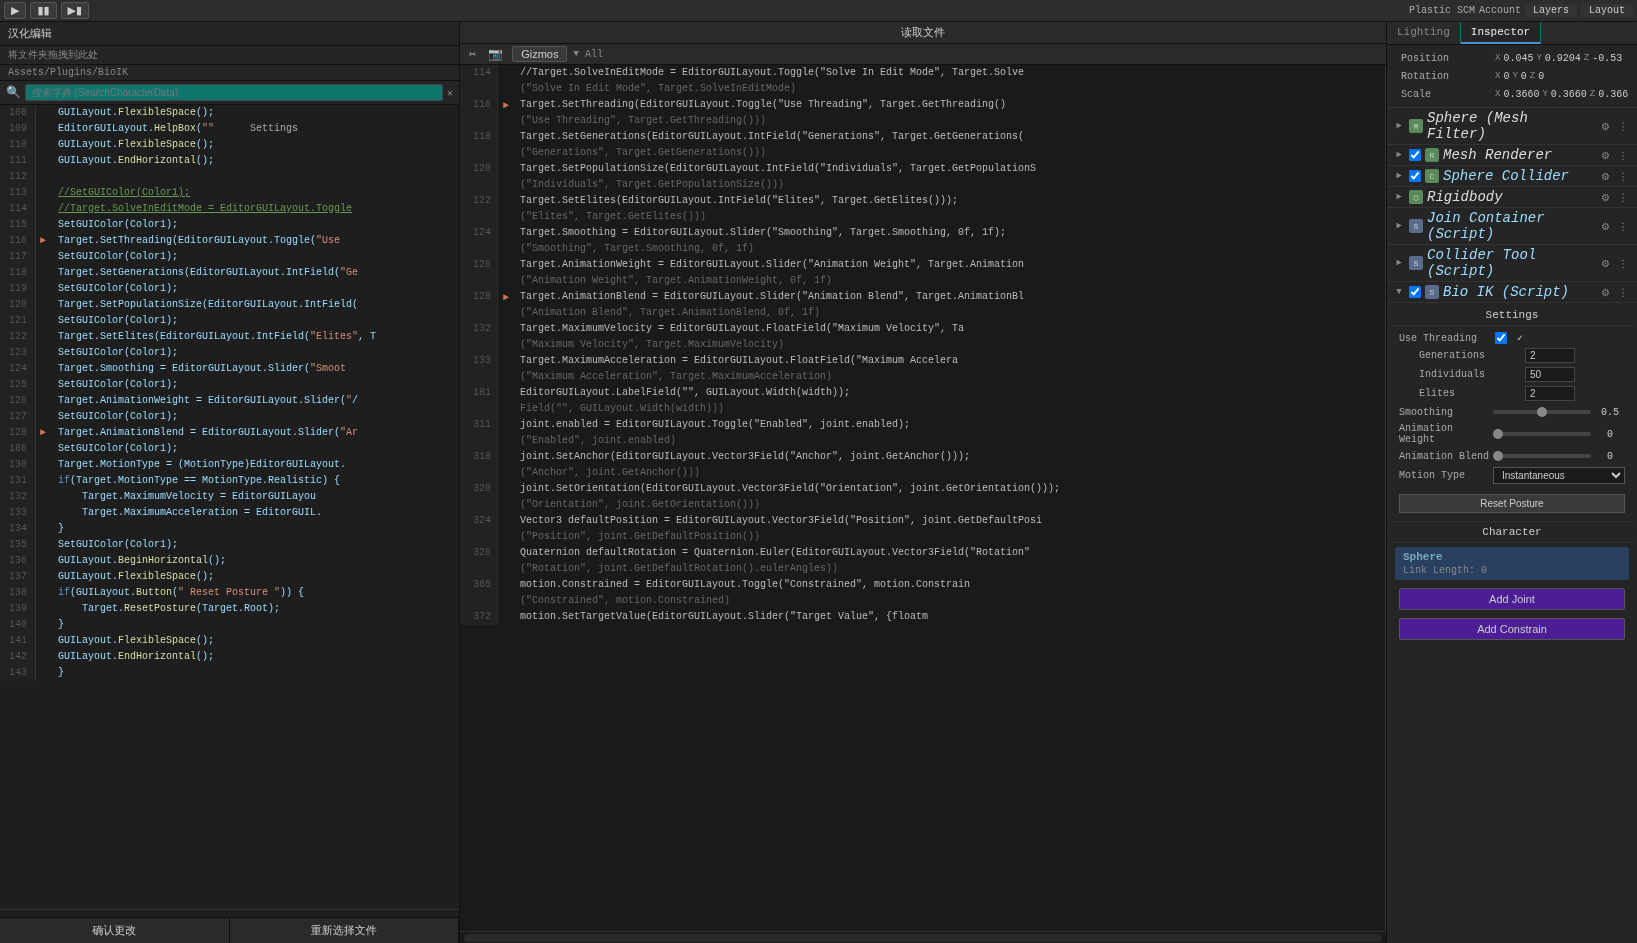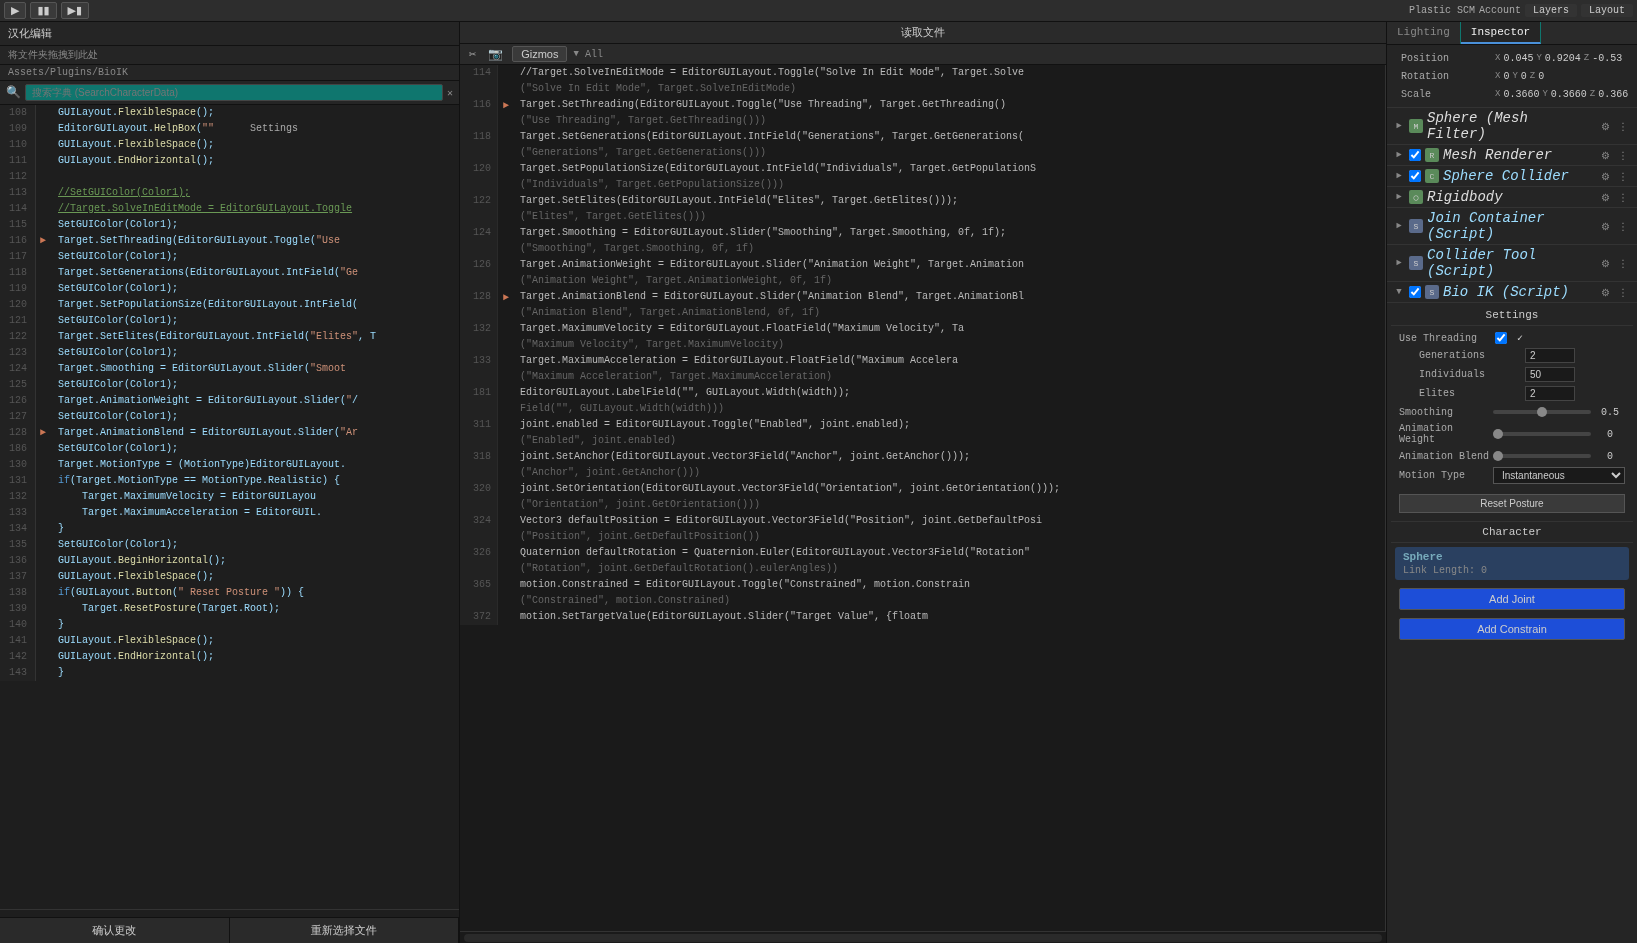--- a/index.html
+++ b/index.html
@@ -69,21 +69,21 @@
     .input-row { display: flex; align-items: center; padding: 2px 8px; gap: 16px; min-height: 18px; margin-left: 20px; }
     .input-label { color: #aaa; font-size: 10px; width: 90px; min-width: 90px; }
     .input-val { background: #1a1a1a; border: 1px solid #444; color: #ccc; font-size: 10px; padding: 1px 4px; width: 50px; }
     .select-row { display: flex; align-items: center; padding: 2px 8px; gap: 4px; min-height: 18px; }
     .select-label { color: #aaa; font-size: 10px; width: 90px; min-width: 90px; }
     .select-input { background: #1a1a1a; border: 1px solid #555; color: #ccc; font-size: 10px; padding: 1px 4px; flex: 1; }
     .reset-btn { background: #3a3a3a; border: 1px solid #555; color: #ccc; font-size: 10px; padding: 3px 0; width: 100%; cursor: pointer; margin: 4px 0; text-align: center; }
     .sphere-section { background: #2a4060; padding: 4px 8px; margin: 4px; border-radius: 3px; }
     .sphere-title { font-size: 11px; color: #7ab; font-weight: bold; }
     .link-length { color: #888; font-size: 10px; margin-top: 2px; }
-    .add-btn { background: #1d4ed8; border: 1px solid #555; color: #ccc; font-size: 11px; padding: 4px 0; width: calc(100% - 16px); margin: 4px 8px; cursor: pointer; text-align: center; border-radius: 2px; }
+    .add-btn { background: #4c1d95; border: 1px solid #555; color: #ccc; font-size: 11px; padding: 4px 0; width: calc(100% - 16px); margin: 4px 8px; cursor: pointer; text-align: center; border-radius: 2px; }
     .inspector-scrollable { flex: 1; overflow-y: auto; }
 
     
     ::-webkit-scrollbar { width: 6px; height: 6px; }
     ::-webkit-scrollbar-track { background: #1a1a1a; }
     ::-webkit-scrollbar-thumb { background: #444; border-radius: 3px; }
 
     .toolbar-icon { color: #aaa; font-size: 12px; cursor: pointer; padding: 0 3px; }
     .gizmos-btn { background: #3a3a3a; border: 1px solid #555; color: #ccc; padding: 1px 8px; font-size: 11px; cursor: pointer; border-radius: 2px; }
     .arrow-icon { font-size: 9px; color: #888; }

